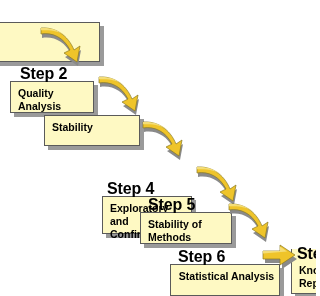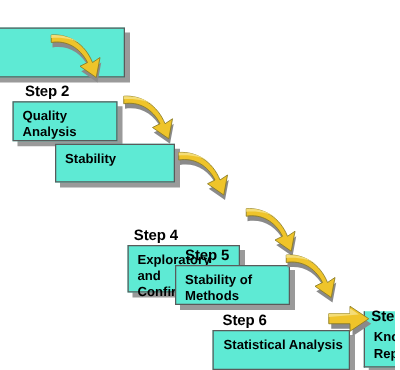--- a/index.html
+++ b/index.html
@@ -27,34 +27,34 @@
     top: 4px;
     width: 100%;
     height: 100%;
     background: #9a9a9a;
     z-index: 0;
   }
   .step-label {
     position: absolute;
     top: -14px;
     left: 10px;
-    font-size: 12px;
+    font-size: 16px;
     font-weight: bold;
     color: #000000;
     letter-spacing: -0.1px;
     white-space: nowrap;
     z-index: 3;
     line-height: 13px;
   }
   .step-body {
     position: relative;
     box-sizing: border-box;
     width: 100%;
     height: 100%;
-    background: #5eead4;
+    background: #fef9c3;
     border: 1px solid #5a5a5a;
     z-index: 2;
     text-decoration: underline;
   }
   .step-text {
     position: absolute;
     left: 7px;
     top: 5px;
     right: 4px;
     font-size: 10.5px;

